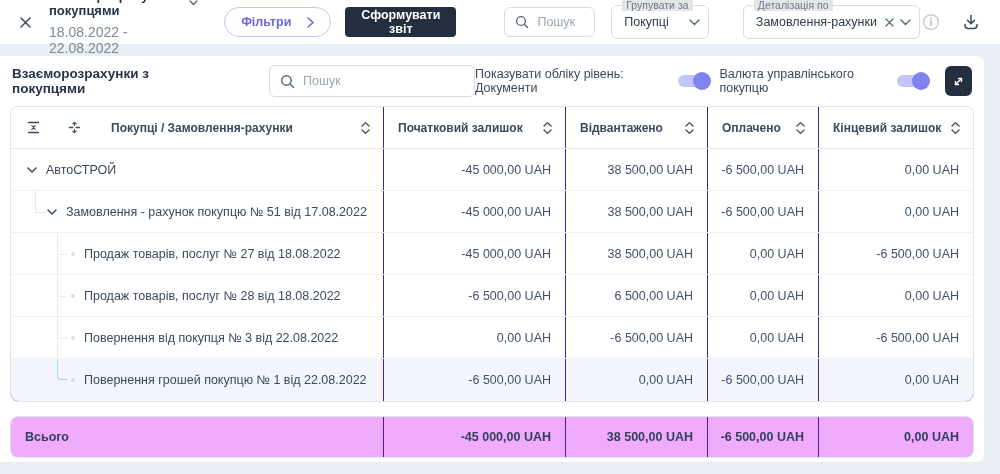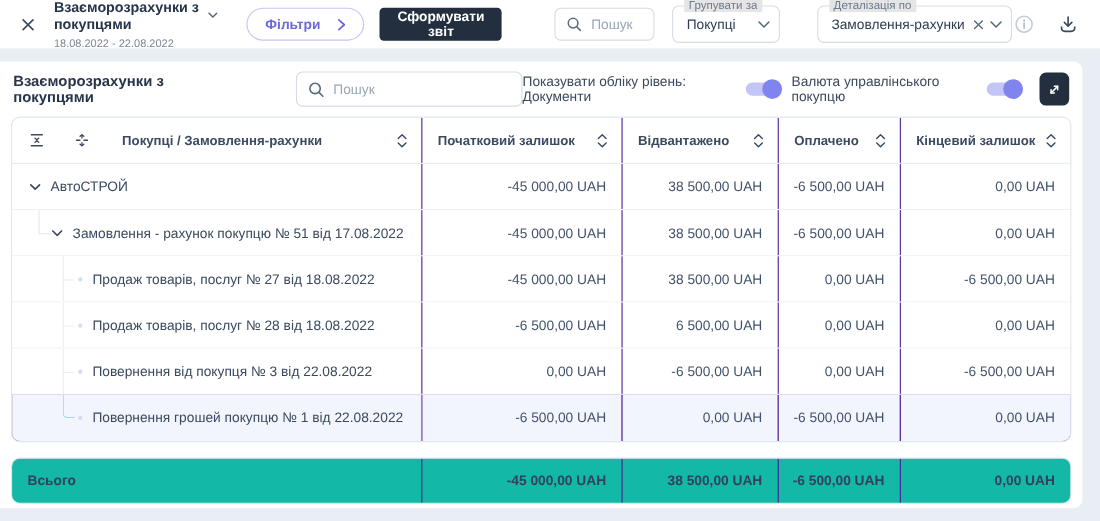--- a/index.html
+++ b/index.html
@@ -13,21 +13,21 @@
   }
   
   .topbar {
     position:absolute; top:0; left:0; width:1000px; height:44px;
     background:#ffffff; display:flex; align-items:center; padding:0 18px 0 16px;
   }
   .icon-btn { background:none; border:none; cursor:pointer; display:flex; align-items:center; justify-content:center; padding:2px; }
   .title-block { margin-left:14px; display:flex; flex-direction:column; justify-content:center; }
   .title-line { display:flex; align-items:center; gap:6px; }
   .title-line .t { font-size:13px; font-weight:700; color:#27354a; }
-  .date-range { font-size:10px; color:#7b8797; margin-top:6px; }
+  .date-range { font-size:14px; color:#7b8797; margin-top:6px; }
   .btn-filters {
     margin-left:26px; height:30px; padding:0 16px; border-radius:16px;
     border:1px solid #c7c4f3; background:#fff; color:#6c67dd;
     font-size:12.5px; font-weight:700; display:flex; align-items:center; gap:16px; cursor:pointer;
     font-family:"Liberation Sans", sans-serif;
   }
   .btn-report {
     margin-left:14px; height:30px; padding:0 16px; border-radius:4px;
     border:none; background:#232f3e; color:#fff; font-size:12.5px; font-weight:700; cursor:pointer;
     font-family:"Liberation Sans", sans-serif;
@@ -93,21 +93,21 @@
   .cv  { position:absolute; left:46px; top:0; bottom:0; width:1px; background:#e9edf2; }
   .ch  { position:absolute; left:46px; top:50%; width:10px; height:1px; background:#e9edf2; }
   .dotm{ position:absolute; left:60px; top:50%; margin-top:-2px; width:4px; height:4px; border-radius:50%; background:#d9dfe7; }
   .cv2 { position:absolute; left:24px; top:0; height:50%; width:1px; background:#e3e8ee; }
   .ch2 { position:absolute; left:24px; top:50%; width:12px; height:1px; background:#e3e8ee; }
   .row.hl { background:#4c1d95; }
   .row.hl .c { background:#f3f5fc; }
   .corner { position:absolute; left:46px; top:-1px; width:11px; height:22px;
             border-left:1.5px solid #a9d4ef; border-bottom:1.5px solid #a9d4ef; border-bottom-left-radius:4px; }
   
-  .footbox { margin:14px 10px 0; border:1px solid #e0e6ed; border-radius:8px; overflow:hidden; background:#14b8a6; height:42px; }
+  .footbox { margin:14px 10px 0; border:1px solid #e0e6ed; border-radius:8px; overflow:hidden; background:#f0abfc; height:42px; }
   .frow { height:40px; }
   .frow .c { font-weight:700; color:#32415a; font-size:12.5px; }
   .frow .c.name { padding-left:14px; }
   svg { display:block; }
 </style>
 </head>
 <body>
 
 <div class="topbar">
   <button class="icon-btn">

